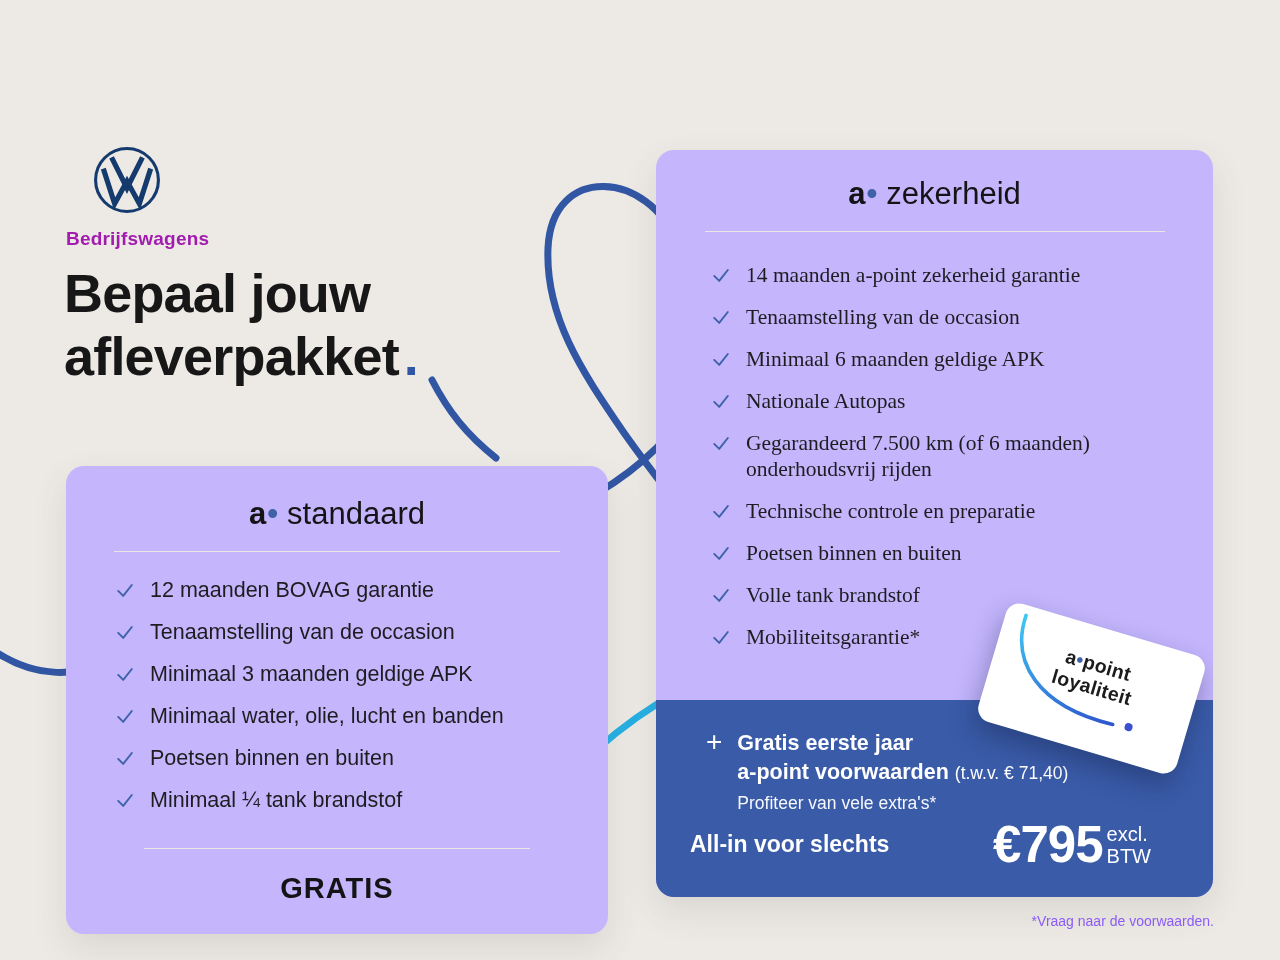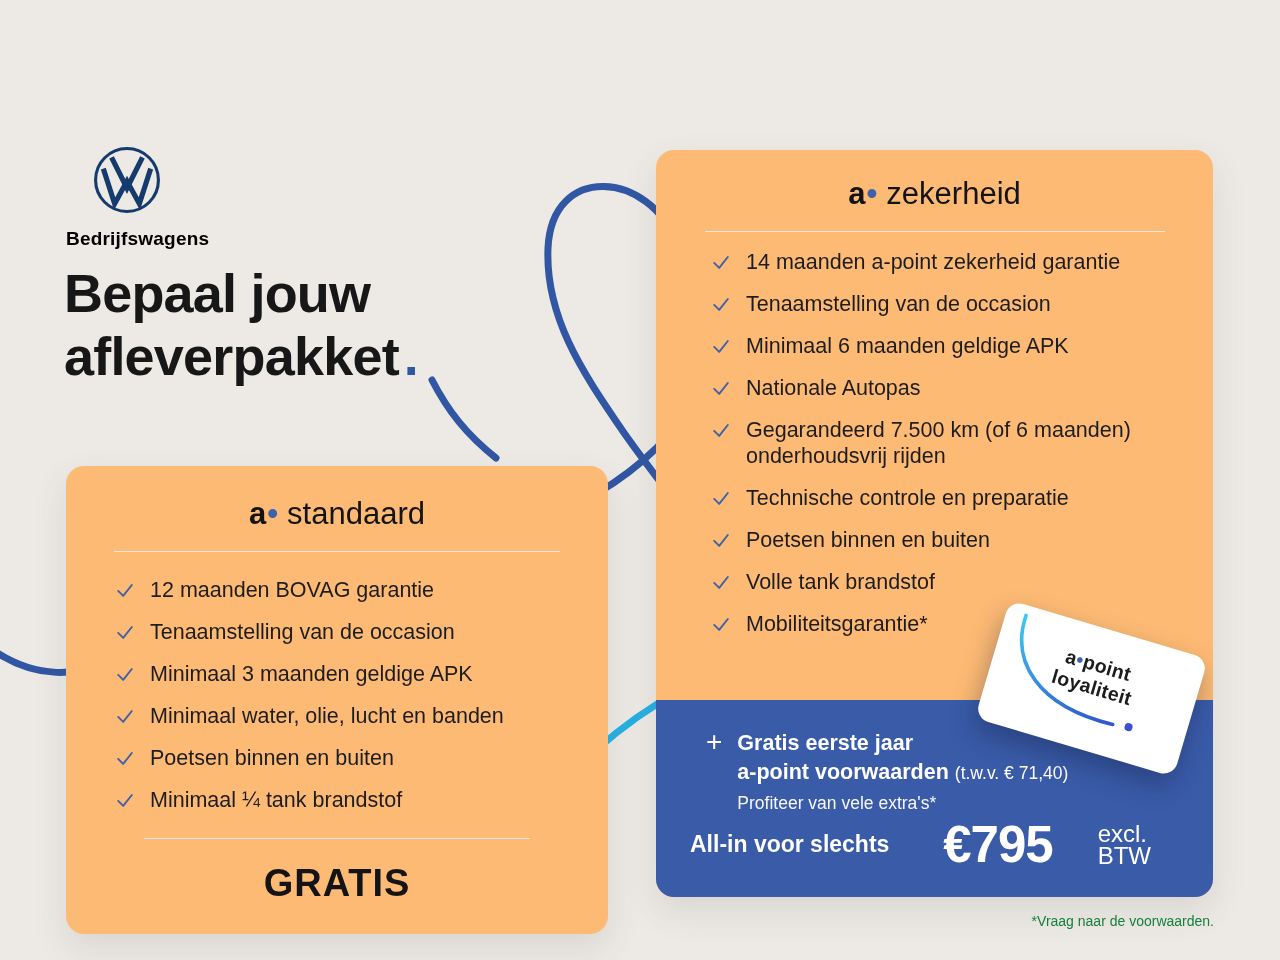--- a/index.html
+++ b/index.html
@@ -6,67 +6,67 @@
   .stage{
     position:relative;width:1280px;height:960px;overflow:hidden;
     background:#edeae5;
     font-family:"Liberation Sans",sans-serif;
     color:#1d1d20;
   }
   
   .swoosh{position:absolute;left:0;top:0;z-index:1;}
   
   .vw-logo{position:absolute;left:93px;top:146px;width:68px;height:68px;z-index:2;}
-  .brand-name{position:absolute;left:66px;top:228px;font-size:19px;font-weight:700;color:#000000;z-index:2;letter-spacing:0.2px;}
+  .brand-name{position:absolute;left:66px;top:228px;font-size:19px;font-weight:700;color:#a21caf;z-index:2;letter-spacing:0.2px;}
   
   .heading{position:absolute;left:64px;top:262px;z-index:2;font-size:54px;line-height:63px;font-weight:700;color:#171717;letter-spacing:-0.8px;}
   .heading .dot{color:#3156a4;margin-left:5px;}
   
-  .card{position:absolute;background:#fdba74;border-radius:18px;box-shadow:0 14px 34px rgba(70,70,70,0.12);z-index:2;}
+  .card{position:absolute;background:#c4b5fd;border-radius:18px;box-shadow:0 14px 34px rgba(70,70,70,0.12);z-index:2;}
   .card-standaard{left:66px;top:428px;width:542px;height:468px;margin-top:38px;}
   .card-zekerheid{left:656px;top:150px;width:557px;height:747px;overflow:hidden;}
   .card-head{margin-top:30px;text-align:center;font-size:31px;color:#141416;}
   .card-zekerheid .card-head{margin-top:26px;}
   .card-head .a{font-weight:700;}
   .card-head .tdot{color:#3e61a8;font-weight:700;margin:0 3px 0 1px;}
   .card-head .pkg{font-weight:400;margin-left:6px;}
   .head-divider{height:1px;background:#e9e7e2;margin:19px auto 0;}
   .card-standaard .head-divider{width:446px;}
   .card-zekerheid .head-divider{width:460px;}
   ul.features{list-style:none;margin:25px 0 0 0;padding:0 30px 0 49px;}
-  .card-zekerheid ul.features{padding-left:55px;margin-top:17px;}
+  .card-zekerheid ul.features{padding-left:55px;margin-top:30px;font-family:Liberation Serif, serif;}
   ul.features li{display:flex;gap:15px;margin-bottom:16px;font-size:21.5px;line-height:26px;color:#1d1d20;}
   .card-standaard ul.features li{margin-bottom:16px;}
   .check-icon{flex:0 0 auto;margin-top:3px;}
   
   .gratis-area{position:absolute;left:48px;right:48px;bottom:29px;text-align:center;}
   .gratis-divider{height:1px;background:#e9e7e2;width:386px;margin:0 auto 23px;}
-  .gratis-label{font-size:38px;font-weight:700;letter-spacing:1px;color:#141416;}
+  .gratis-label{font-size:29px;font-weight:700;letter-spacing:1px;color:#141416;}
   
   .blue-footer{position:absolute;left:0;right:0;bottom:0;height:197px;background:#3a5ba8;color:#ffffff;}
   .promo{position:absolute;left:50px;top:29px;display:flex;gap:15px;}
   .plus-icon{font-size:28px;line-height:28px;font-weight:400;margin-top:-1px;}
   .promo-line1{font-size:21.5px;font-weight:700;line-height:29px;}
   .promo-line2{font-size:21.5px;font-weight:700;line-height:29px;}
   .promo-note{font-size:17.5px;font-weight:400;margin-left:6px;}
   .promo-line3{font-size:17.5px;font-weight:400;margin-top:5px;opacity:0.96;}
   .price-row{position:absolute;left:34px;right:62px;bottom:27px;display:flex;align-items:center;justify-content:space-between;}
   .price-label{font-size:23px;font-weight:700;}
   .price-group{display:flex;align-items:center;gap:4px;}
   .price-amount{font-size:51px;font-weight:700;line-height:1;letter-spacing:-1px;}
-  .price-suffix{font-size:24px;line-height:22px;font-weight:400;text-align:left;margin-left:41px;}
+  .price-suffix{font-size:20px;line-height:22px;font-weight:400;text-align:left;}
   
   .loyalty{position:absolute;left:332px;top:477px;width:207px;height:123px;background:#ffffff;border-radius:14px;
            transform:rotate(16.5deg);box-shadow:0 12px 26px rgba(15,25,60,0.35);z-index:5;}
   .loyalty-text{position:absolute;left:0;right:0;top:26px;text-align:center;font-size:19.5px;font-weight:700;
                 line-height:23px;color:#1c1c1e;letter-spacing:0.3px;}
   .loyalty-text .tdot{color:#3e61a8;}
   .loyalty-arc{position:absolute;left:0;top:0;}
   
-  .footnote{position:absolute;right:66px;top:913px;font-size:14px;color:#15803d;z-index:2;}
+  .footnote{position:absolute;right:66px;top:913px;font-size:14px;color:#8b5cf6;z-index:2;}
 </style>
 </head>
 <body>
 
 <div class="stage">
 
   <svg class="swoosh" width="1280" height="960" viewBox="0 0 1280 960">
     <path d="M 432,380 C 448,411 466,434 496,458" fill="none" stroke="#3156a4" stroke-width="7" stroke-linecap="round"></path>
     <path d="M 676,242 C 650,172 552,162 548,248 C 545,318 584,374 622,430 C 650,470 672,496 690,522" fill="none" stroke="#3156a4" stroke-width="7" stroke-linecap="round"></path>
     <path d="M 699,392 C 676,434 640,468 596,494 C 486,556 296,592 118,660 C 78,676 36,681 -10,648" fill="none" stroke="#3156a4" stroke-width="7" stroke-linecap="round"></path>

